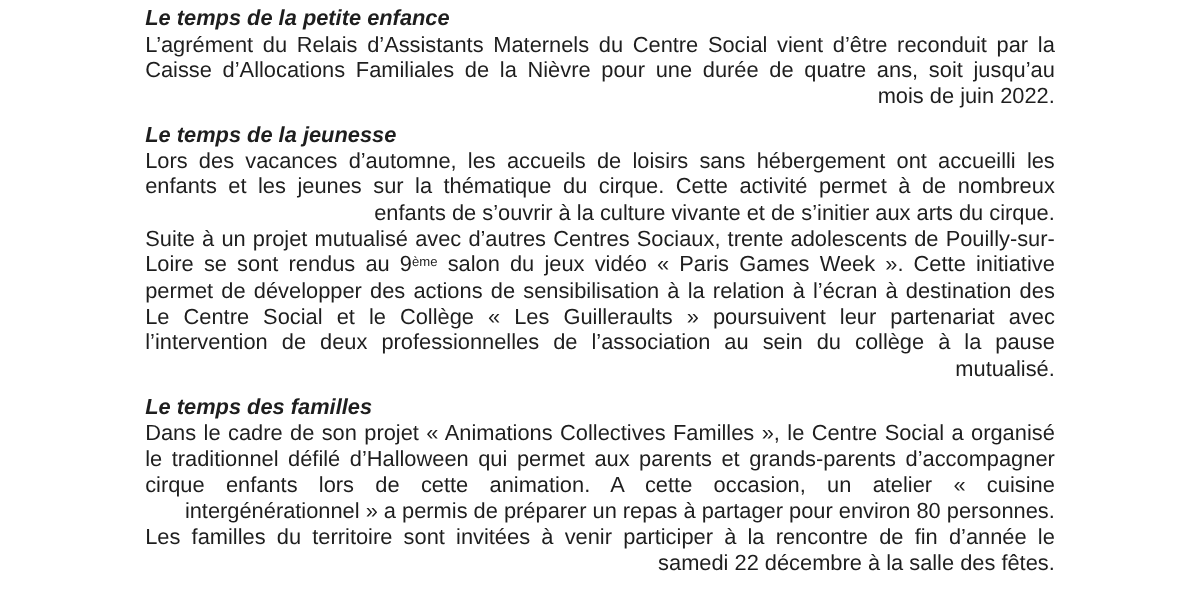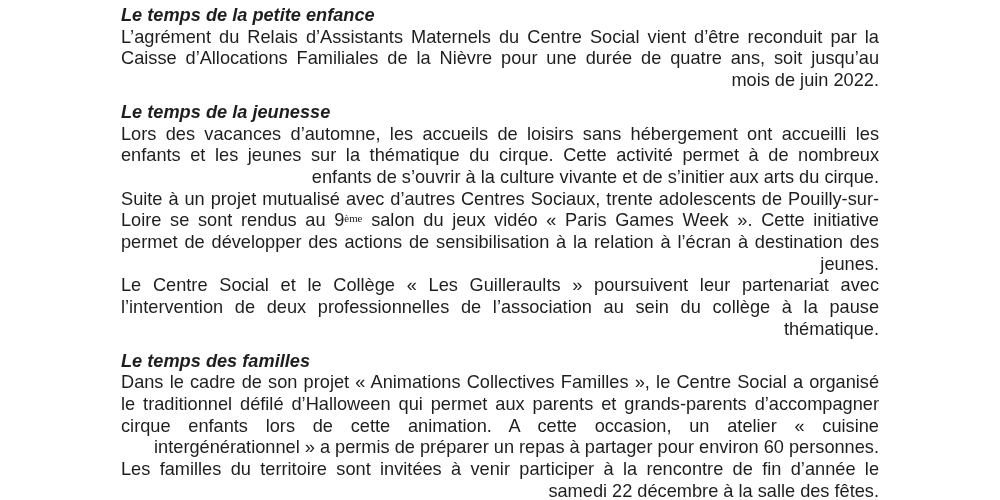--- a/index.html
+++ b/index.html
@@ -39,21 +39,20 @@
     text-align: right;
   }
   .line.just {
     text-align: justify;
     text-align-last: justify;
   }
   sup {
     font-size: 0.6em;
     line-height: 0;
     vertical-align: 0.38em;
-    font-family: Liberation Serif, serif;
   }
 </style>
 </head>
 <body style="background: rgb(255, 255, 255);">
 
 <main class="page" style="color: rgb(30, 30, 30);">
     <section class="section">
       <div class="heading">Le temps de la petite enfance</div>
       <div class="paragraph">
         <div class="line just">L’agrément du Relais d’Assistants Maternels du Centre Social vient d’être reconduit par la</div>
@@ -65,34 +64,33 @@
       <div class="heading">Le temps de la jeunesse</div>
       <div class="paragraph">
         <div class="line just">Lors des vacances d’automne, les accueils de loisirs sans hébergement ont accueilli les</div>
         <div class="line just">enfants et les jeunes sur la thématique du cirque. Cette activité permet à de nombreux</div>
         <div class="line">enfants de s’ouvrir à la culture vivante et de s’initier aux arts du cirque.</div>
       </div>
       <div class="paragraph">
         <div class="line just">Suite à un projet mutualisé avec d’autres Centres Sociaux, trente adolescents de Pouilly-sur-</div>
         <div class="line just">Loire se sont rendus au 9<sup>ème</sup> salon du jeux vidéo « Paris Games Week ». Cette initiative</div>
         <div class="line just">permet de développer des actions de sensibilisation à la relation à l’écran à destination des</div>
-        <div class="line">jeunes.</div>
       </div>
       <div class="paragraph">
         <div class="line just">Le Centre Social et le Collège « Les Guilleraults » poursuivent leur partenariat avec</div>
         <div class="line just">l’intervention de deux professionnelles de l’association au sein du collège à la pause</div>
-        <div class="line">thématique.</div>
+        <div class="line">mutualisé.</div>
       </div>
     </section>
     <section class="section">
       <div class="heading">Le temps des familles</div>
       <div class="paragraph">
         <div class="line just">Dans le cadre de son projet « Animations Collectives Familles », le Centre Social a organisé</div>
         <div class="line just">le traditionnel défilé d’Halloween qui permet aux parents et grands-parents d’accompagner</div>
         <div class="line just">cirque enfants lors de cette animation. A cette occasion, un atelier « cuisine</div>
-        <div class="line">intergénérationnel » a permis de préparer un repas à partager pour environ 60 personnes.</div>
+        <div class="line">intergénérationnel » a permis de préparer un repas à partager pour environ 80 personnes.</div>
       </div>
       <div class="paragraph">
         <div class="line just">Les familles du territoire sont invitées à venir participer à la rencontre de fin d’année le</div>
         <div class="line">samedi 22 décembre à la salle des fêtes.</div>
       </div>
     </section>
   </main>
 
 </body></html>

